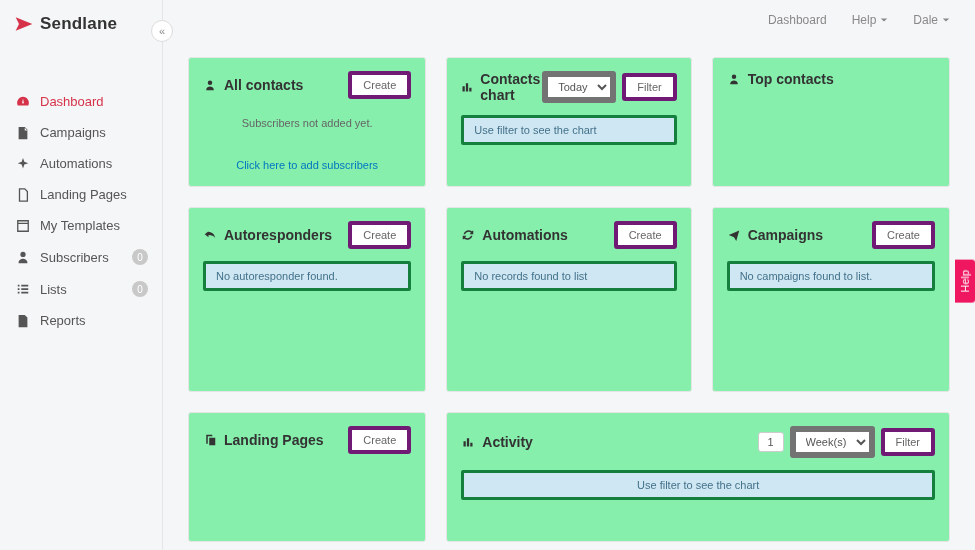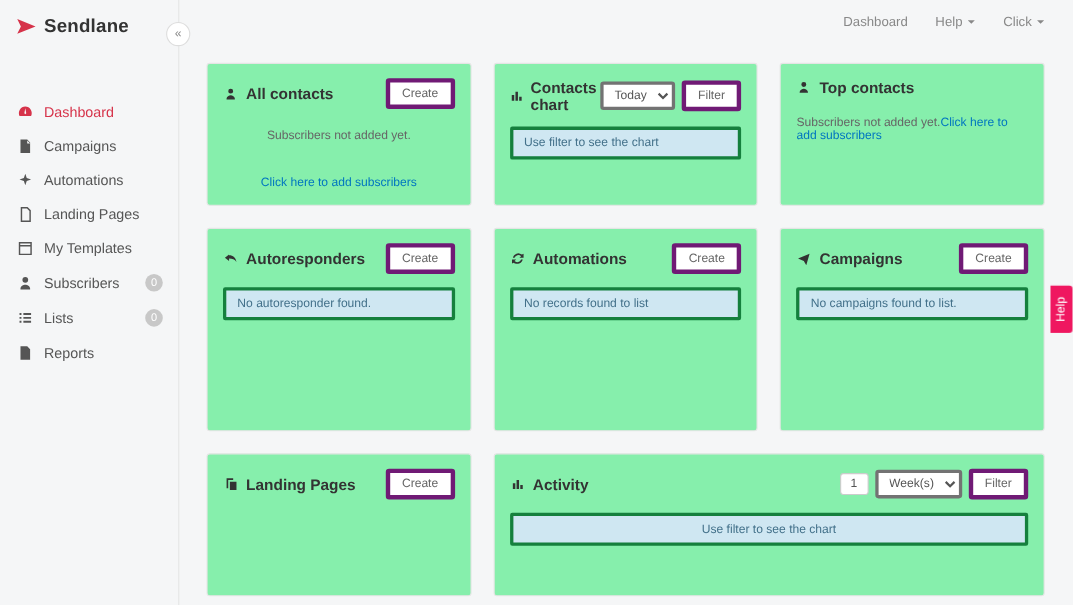--- a/index.html
+++ b/index.html
@@ -18,21 +18,21 @@
 .nav li .badge { background: #c8c8c8; color: #fff; font-size: 10px; border-radius: 9px; width: 16px; height: 16px; display: flex; align-items: center; justify-content: center; }
 .main { flex: 1; display: flex; flex-direction: column; position: relative; }
 .topbar { height: 40px; display: flex; align-items: center; justify-content: flex-end; padding: 0 25px; font-size: 12px; color: #888; }
 .topbar .titem { margin-left: 25px; cursor: pointer; display: flex; align-items: center; gap: 4px; }
 .grid { padding: 18px 25px; display: grid; grid-template-columns: 1fr 1fr 1fr; gap: 20px; overflow: auto; }
 .card { background: #86efac; border: 1px solid #e5e5e5; border-radius: 3px; padding: 13px 14px 14px; min-height: 130px; }
 .card-header { display: flex; align-items: center; justify-content: space-between; margin-bottom: 12px; }
 .card-title { font-size: 14px; font-weight: 700; color: #333; display: flex; align-items: center; gap: 7px; }
 .card-title .card-icon { width: 14px; height: 14px; display: inline-flex; align-items: center; justify-content: center; }
 .btn { border: 4px solid #701a75; background: #fff; color: #666; font-size: 11px; padding: 4px 11px; border-radius: 3px; cursor: pointer; }
-.select { border: 3px solid #737373; background: #fff; color: #555; font-size: 11px; padding: 3px 6px; border-radius: 3px; cursor: pointer; }
+.select { border: 6px solid #737373; background: #fff; color: #555; font-size: 11px; padding: 3px 6px; border-radius: 3px; cursor: pointer; }
 .number-input { border: 1px solid #ccc; background: #fff; color: #555; font-size: 11px; padding: 3px 6px; border-radius: 3px; width: 26px; text-align: center; }
 .header-controls { display: flex; gap: 6px; align-items: center; }
 .info-bar { background: #cfe7f2; border: 3px solid #15803d; color: #43718a; font-size: 11px; padding: 6px 10px; border-radius: 2px; }
 .empty-text { text-align: center; color: #666; font-size: 11px; margin-top: 18px; }
 .link-text { color: #0076c0; font-size: 11px; cursor: pointer; }
 .center-link { text-align: center; margin-top: 28px; }
 .tall { min-height: 185px; }
 .span2 { grid-column: span 2; }
 .help-tab { position: fixed; right: 0; top: 260px; background: #ef1760; color: #fff; font-size: 11px; padding: 10px 4px; writing-mode: vertical-rl; transform: rotate(180deg); border-radius: 3px 0 0 3px; cursor: pointer; }
 svg { display: block; }
@@ -126,21 +126,21 @@
         </div>
         <div class="titem">
           <span>Help</span>
           <span>
             <svg width="8" height="8" viewBox="0 0 10 10">
               <path fill="#888" d="M1 3l4 4 4-4z"></path>
             </svg>
           </span>
         </div>
         <div class="titem">
-          <span>Click</span>
+          <span>Dale</span>
           <span>
             <svg width="8" height="8" viewBox="0 0 10 10">
               <path fill="#888" d="M1 3l4 4 4-4z"></path>
             </svg>
           </span>
         </div>
       </div>
 
     <div class="grid">
 
@@ -181,23 +181,20 @@
       <div class="card">
         <div class="card-header">
           <div class="card-title">
               <span class="card-icon">
                 <svg viewBox="0 0 16 16" width="12" height="12">
                   <path fill="#333" d="M8 8a3 3 0 100-6 3 3 0 000 6zm-5 6c0-2.5 3-4 5-4s5 1.5 5 4v1H3z"></path>
                 </svg>
               </span>
               <span>Top contacts</span>
             </div>
-        </div>
-        <div style="font-size:11px;color:#666;margin-top:18px;">
-          <span>Subscribers not added yet.</span><span class="link-text">Click here to add subscribers</span>
         </div>
       </div>
 
       <div class="card tall">
         <div class="card-header">
           <div class="card-title">
               <span class="card-icon">
                 <svg viewBox="0 0 16 16" width="12" height="12">
                   <path fill="#333" d="M6 3L1 7l5 4V8c4 0 7 1 9 4-1-5-4-8-9-8z"></path>
                 </svg>

